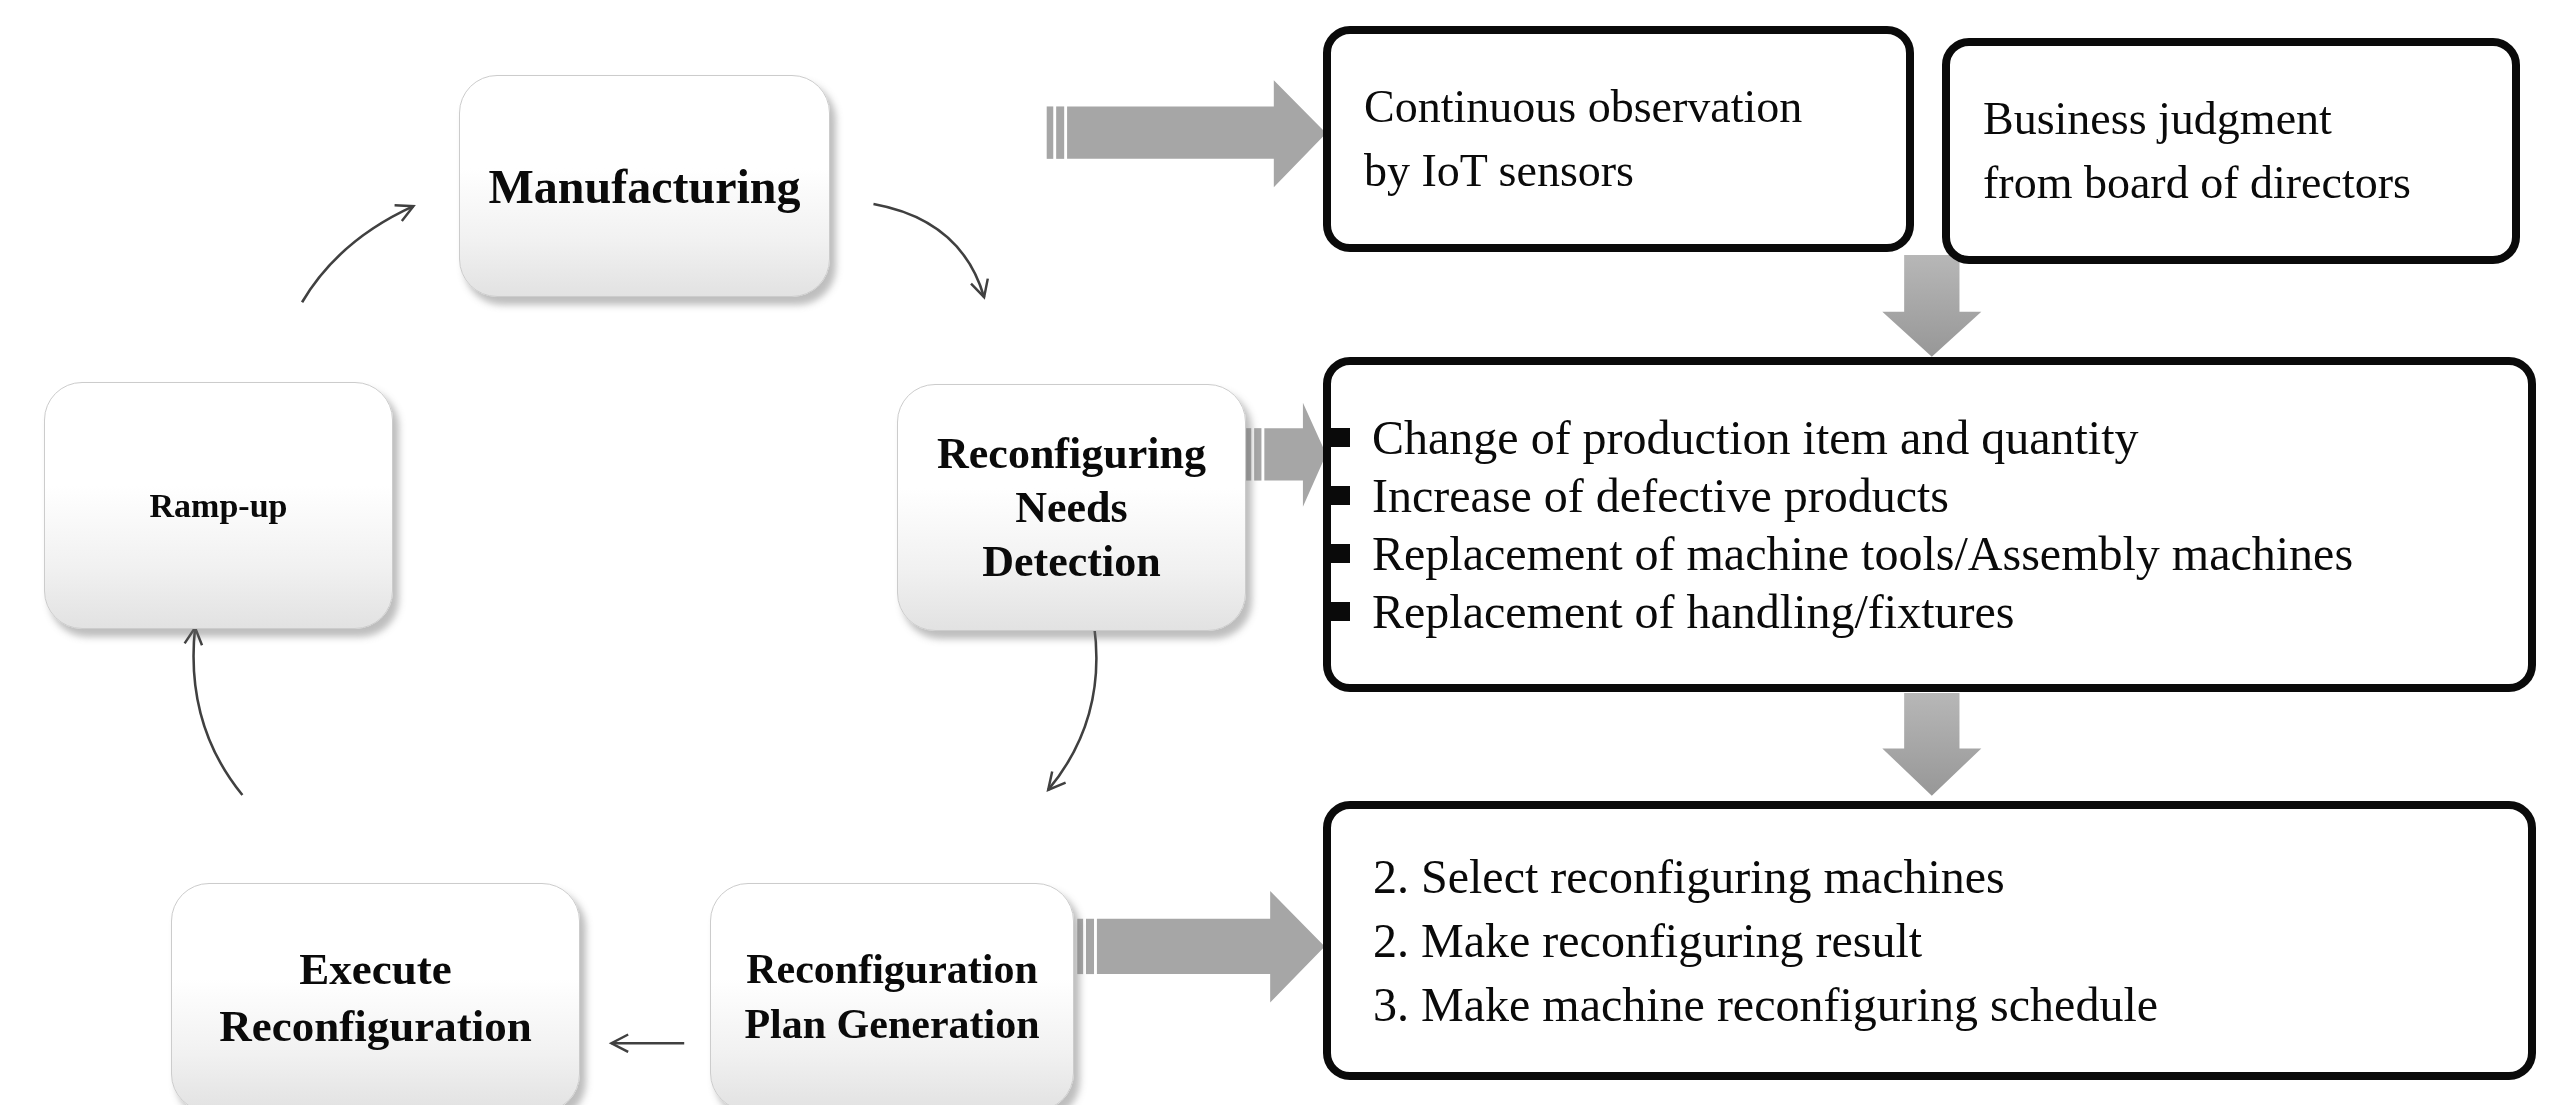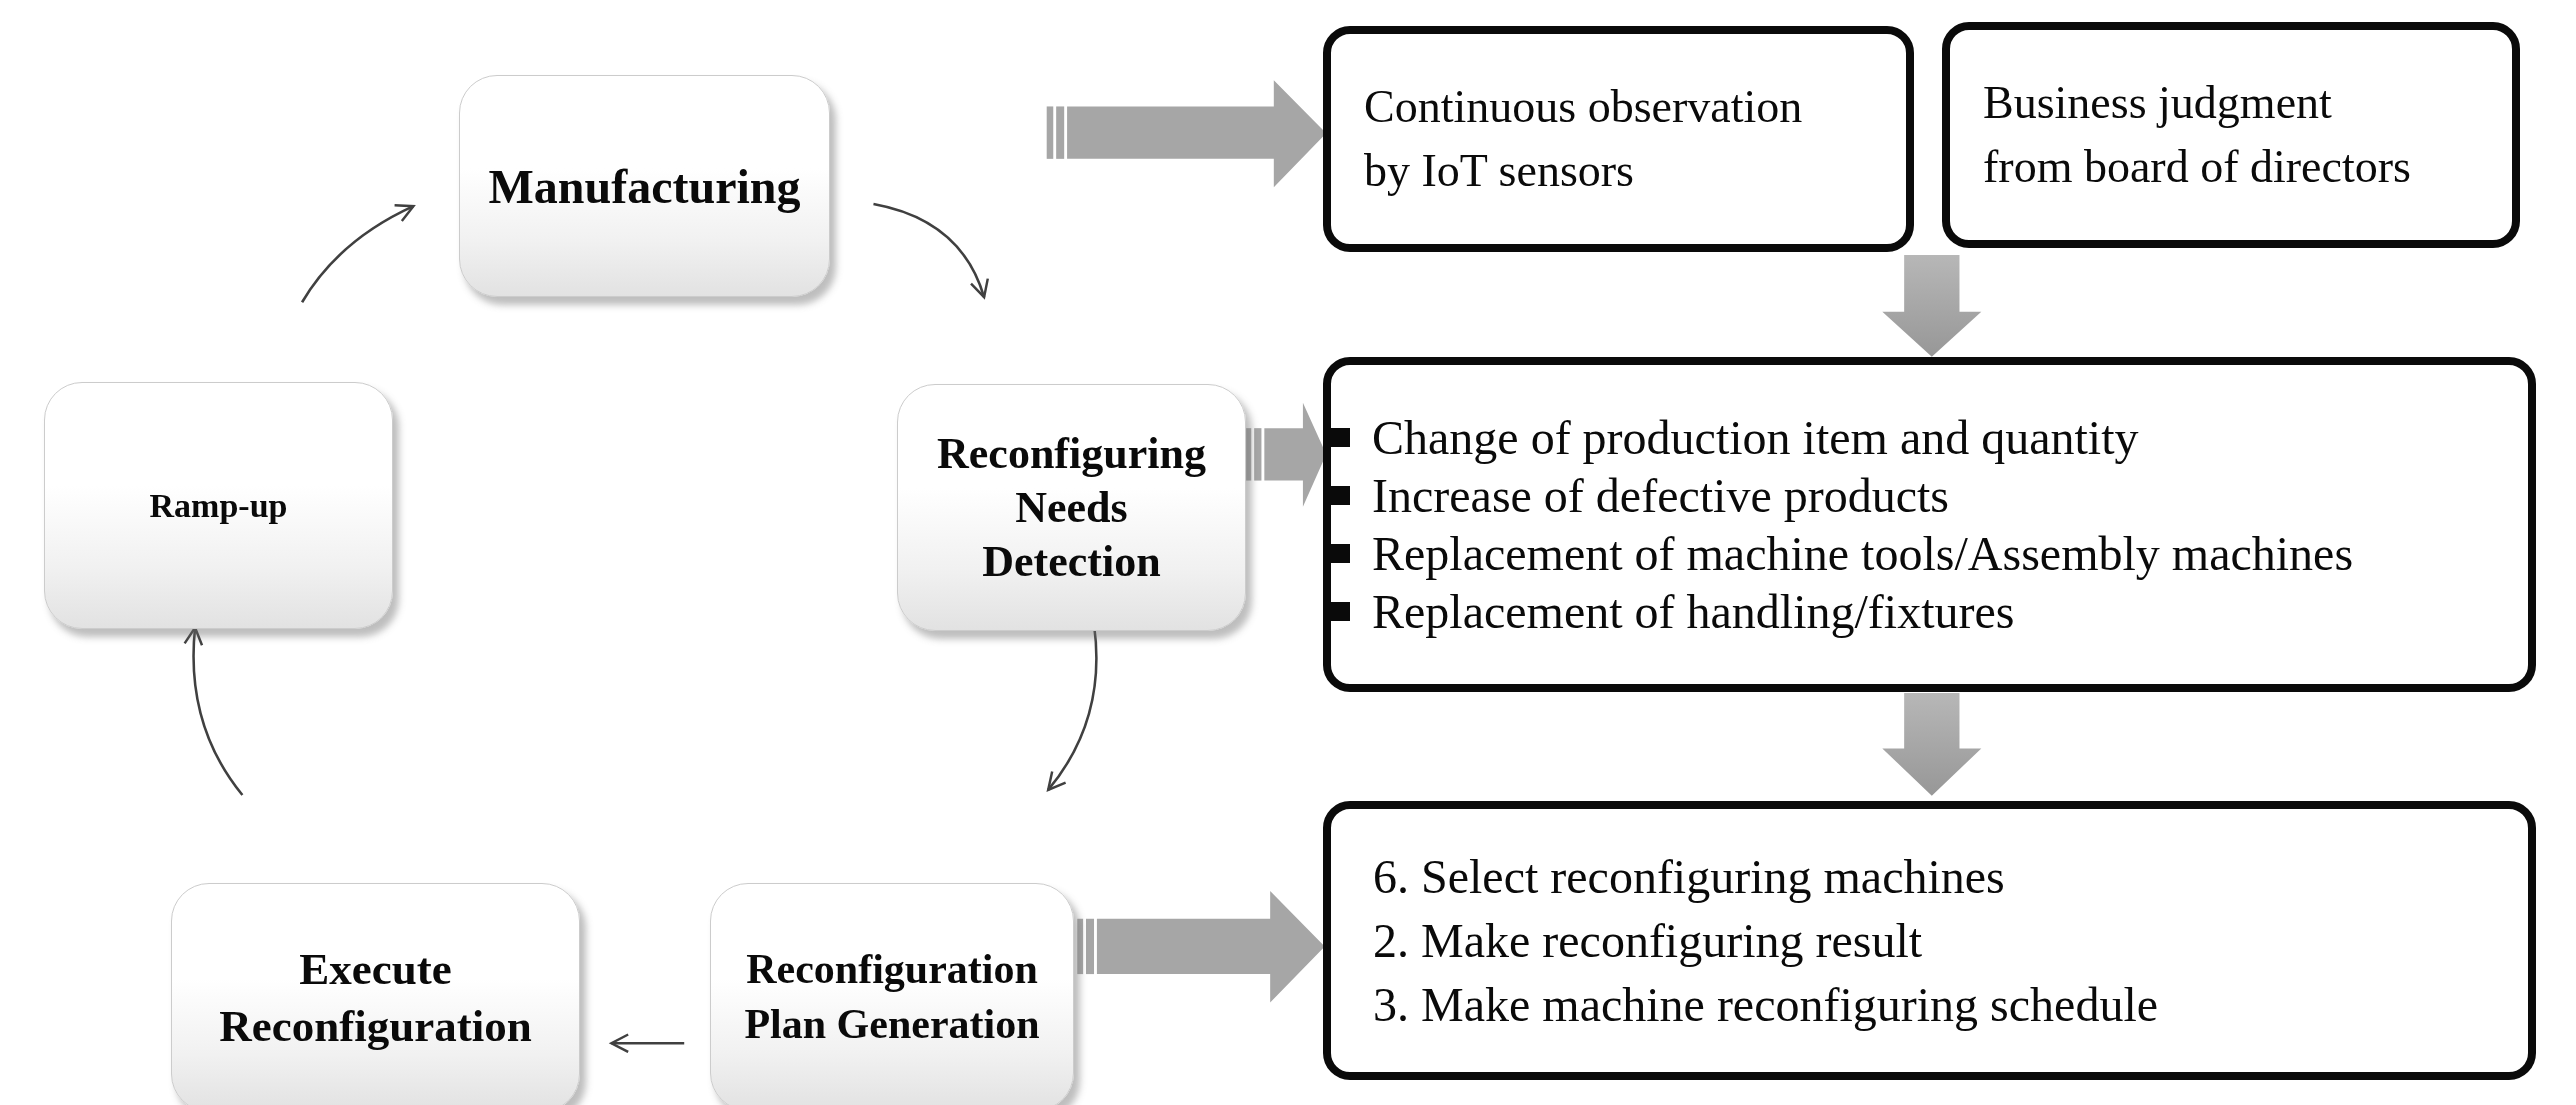--- a/index.html
+++ b/index.html
@@ -40,21 +40,21 @@
   
   .callout{
     position:absolute;z-index:2;
     box-sizing:border-box;
     background:#ffffff;
     border:8px solid var(--callout-border);
     border-radius:27px;
     display:flex;flex-direction:column;justify-content:center;
   }
   #callout-observation{left:1323px;top:25.5px;width:591px;height:226px;padding-left:33px;padding-right:5.8px;font-size:46px;line-height:64px;}
-  #callout-judgment{left:1942px;top:22px;width:578px;height:226px;padding-left:33px;padding-right:5.8px;font-size:46px;line-height:64px;}
+  #callout-judgment{left:1942px;top:38px;width:578px;height:226px;padding-left:33px;padding-right:5.8px;font-size:46px;line-height:64px;}
   #callout-needs-list{left:1323px;top:357px;width:1213px;height:335px;padding-right:7.3px;font-size:48px;}
   #callout-plan-list{left:1323px;top:801px;width:1213px;height:279px;padding-left:42px;padding-right:7.3px;font-size:48px;}
   .list-item{display:flex;align-items:center;height:58px;}
   #callout-plan-list .list-item{height:64px;}
   .bullet{
     display:inline-block;width:19px;height:19px;background:#0a0a0a;
     margin-right:22px;flex:0 0 auto;
   }
 </style>
 </head>
@@ -150,21 +150,21 @@
       <span>Replacement of machine tools/Assembly machines</span>
     </div>
     <div class="list-item">
       <span class="bullet"></span>
       <span>Replacement of handling/fixtures</span>
     </div>
   </div>
 
   <div class="callout" id="callout-plan-list">
     <div class="list-item">
-      <span>6. Select reconfiguring machines</span>
+      <span>2. Select reconfiguring machines</span>
     </div>
     <div class="list-item">
       <span>2. Make reconfiguring result</span>
     </div>
     <div class="list-item">
       <span>3. Make machine reconfiguring schedule</span>
     </div>
   </div>
 
 </div>

